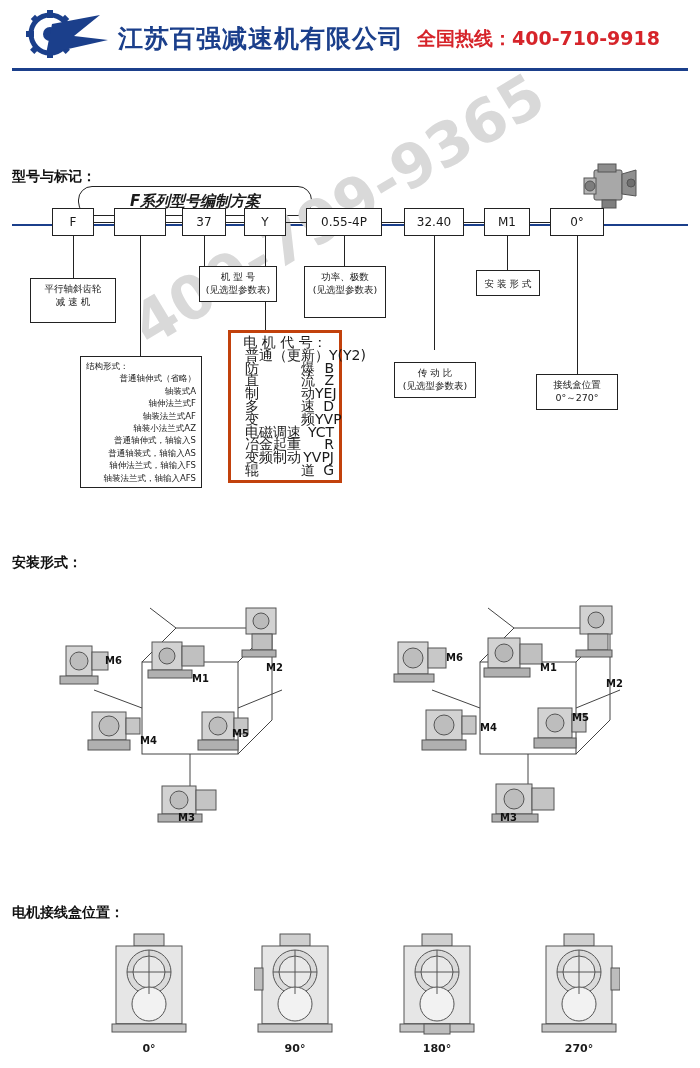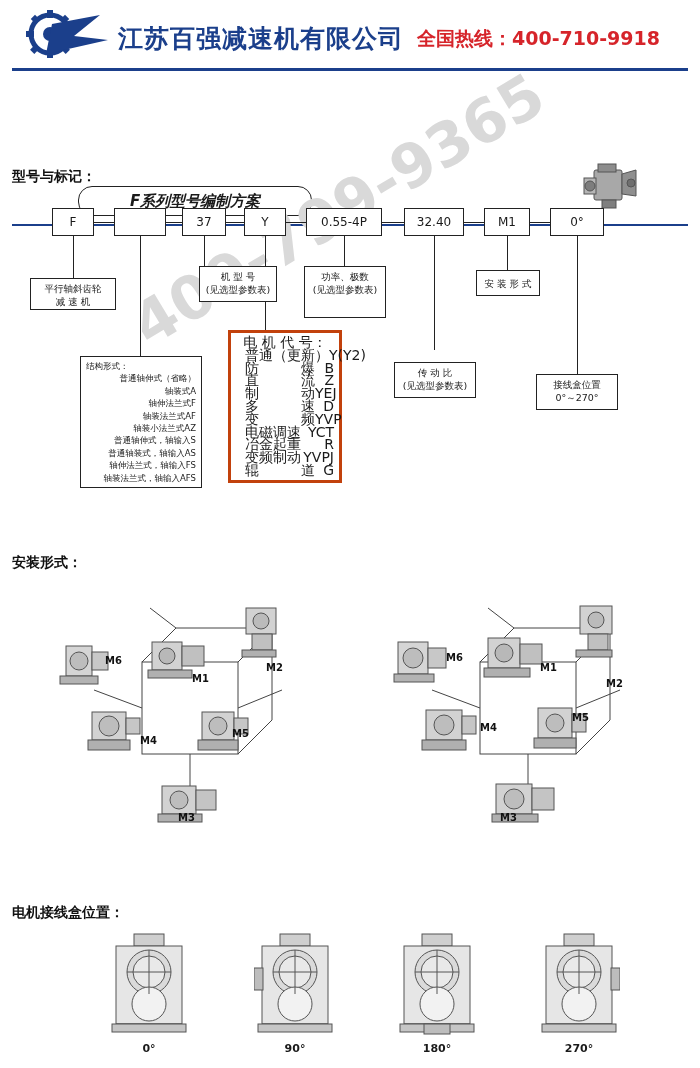--- a/index.html
+++ b/index.html
@@ -193,21 +193,21 @@
 
 <div class="leader lv" style="left:73px;  top:236px; height:42px;"></div>
 <div class="leader lv" style="left:140px; top:236px; height:120px;"></div>
 <div class="leader lv" style="left:204px; top:236px; height:30px;"></div>
 <div class="leader lv" style="left:265px; top:236px; height:94px;"></div>
 <div class="leader lv" style="left:344px; top:236px; height:30px;"></div>
 <div class="leader lv" style="left:434px; top:236px; height:114px;"></div>
 <div class="leader lv" style="left:507px; top:236px; height:34px;"></div>
 <div class="leader lv" style="left:577px; top:236px; height:138px;"></div>
 
-<div class="lbl-box" style="left:30px; top:278px; width:86px; height:32px;">
+<div class="lbl-box" style="left:30px; top:278px; width:86px; height:45px;">
   <div>平行轴斜齿轮</div>
   <div>减 速 机</div>
 </div>
 
 <div class="lbl-box" style="left:166px; top:266px; width:78px; height:36px;margin-left:33px;">
   <div>机 型 号</div>
   <div>(见选型参数表)</div>
 </div>
 
 <div class="lbl-box" style="left:304px; top:266px; width:82px; height:52px;">

